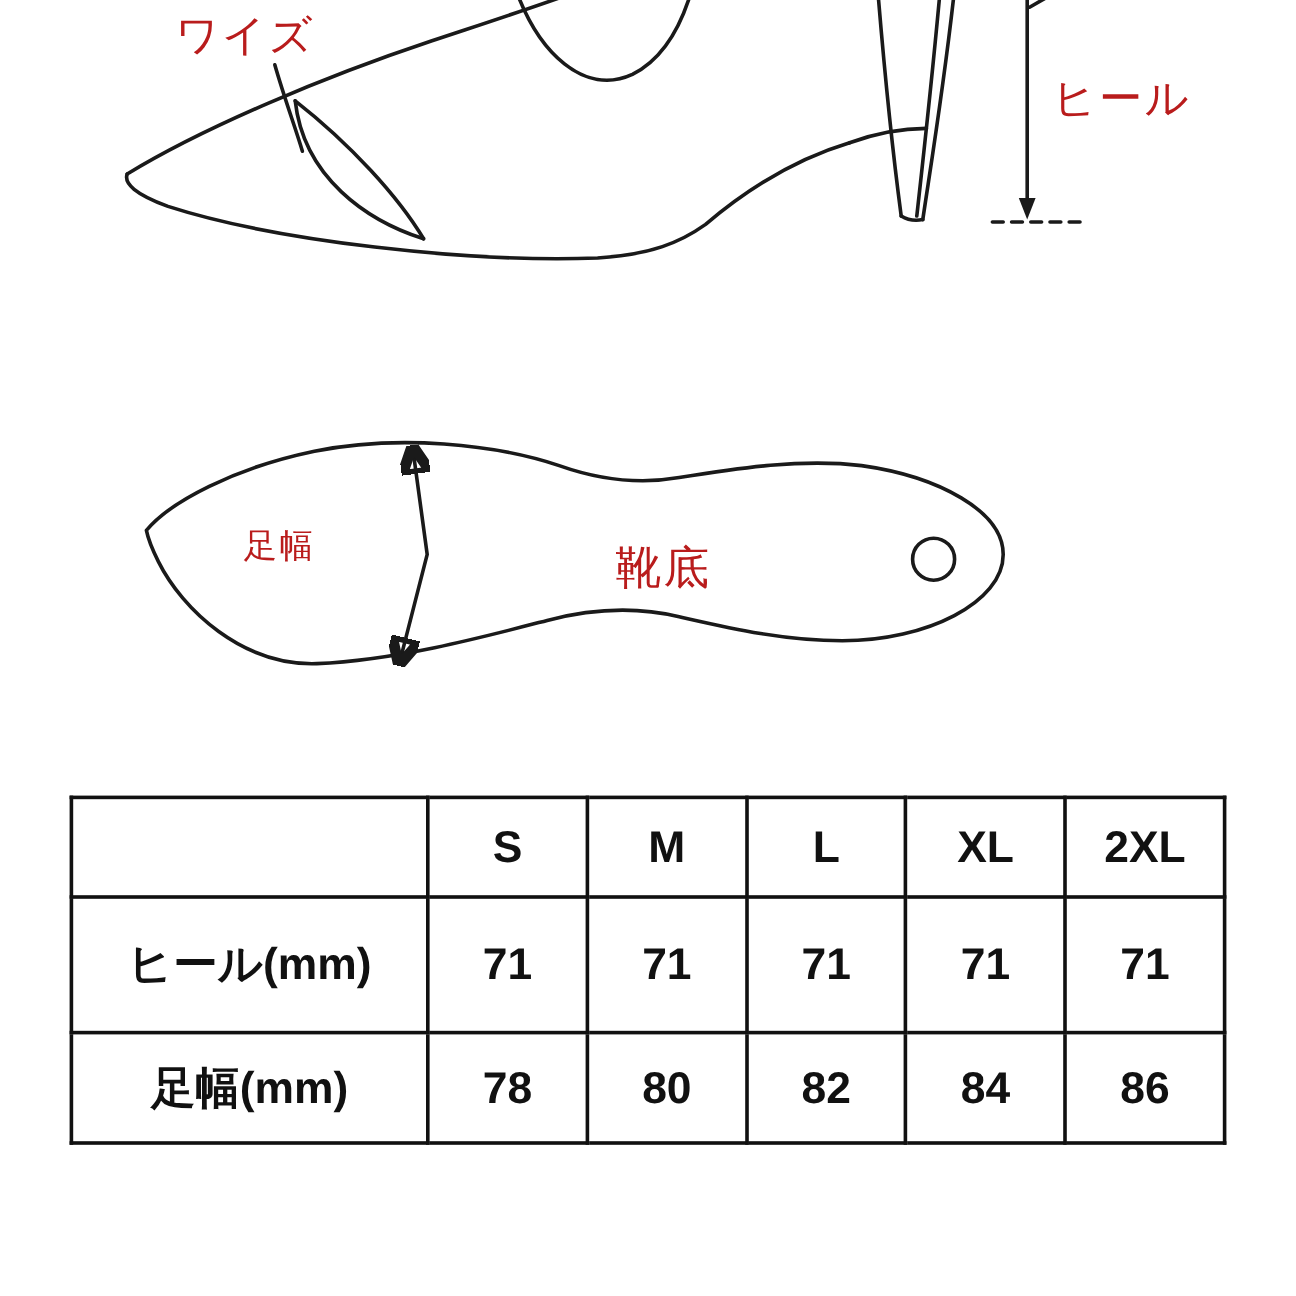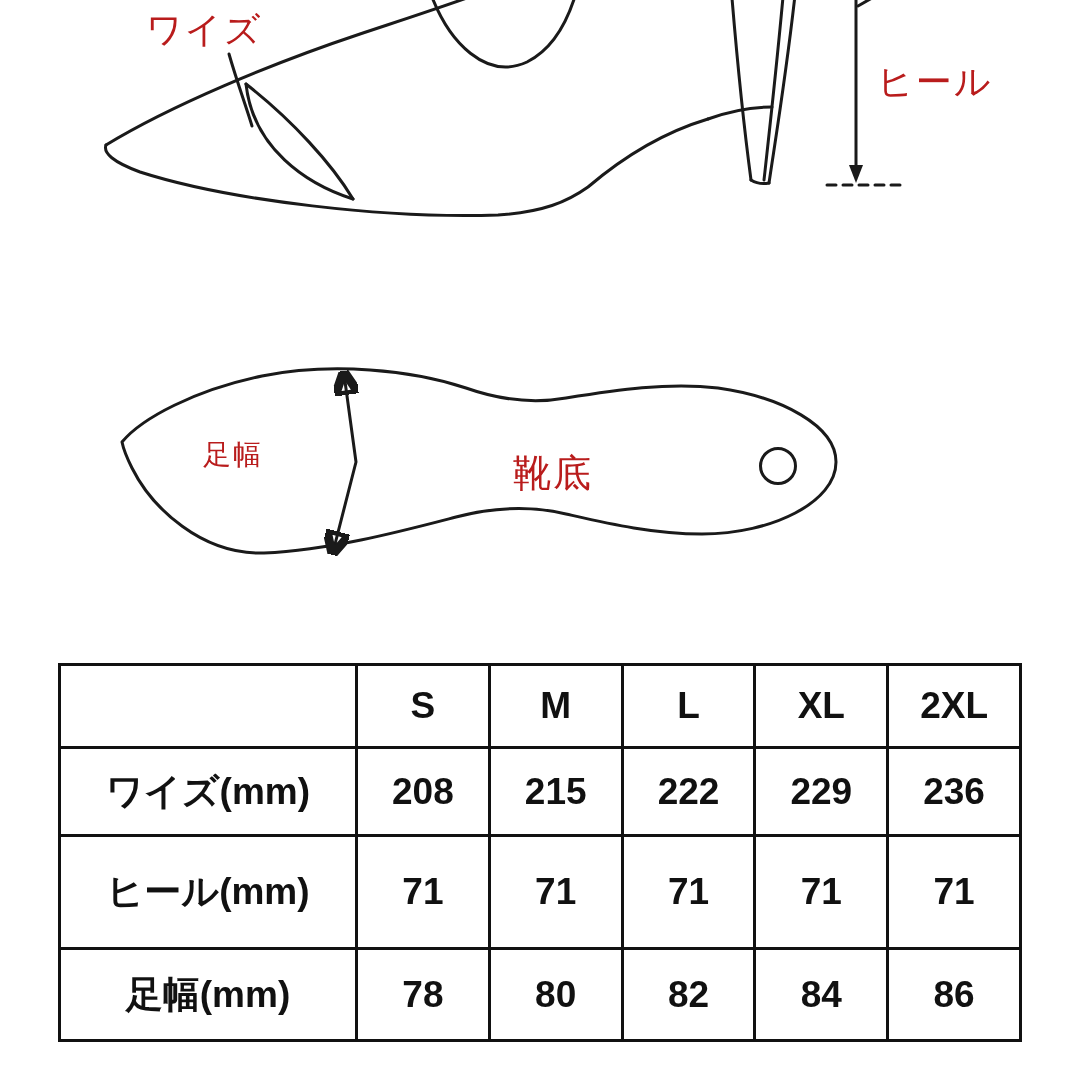--- a/index.html
+++ b/index.html
@@ -134,28 +134,20 @@
   </colgroup>
   <tbody>
       <tr class="row-h0">
     <th></th>
     <th>S</th>
     <th>M</th>
     <th>L</th>
     <th>XL</th>
     <th>2XL</th>
   </tr>
-  <tr class="row-h2">
-    <th>ワイズ(mm)</th>
-    <td>208</td>
-    <td>215</td>
-    <td>222</td>
-    <td>229</td>
-    <td>236</td>
-  </tr>
   <tr class="row-h3">
     <th>ヒール(mm)</th>
     <td>71</td>
     <td>71</td>
     <td>71</td>
     <td>71</td>
     <td>71</td>
   </tr>
   <tr class="row-h4">
     <th>足幅(mm)</th>

